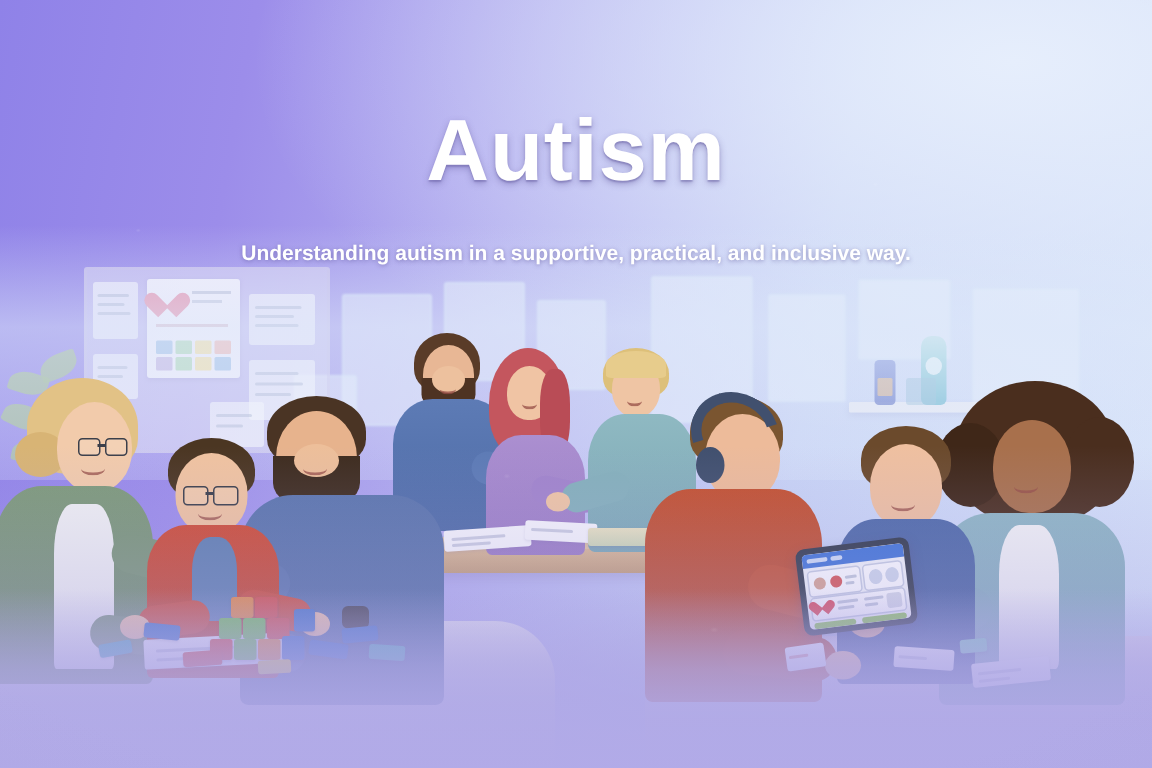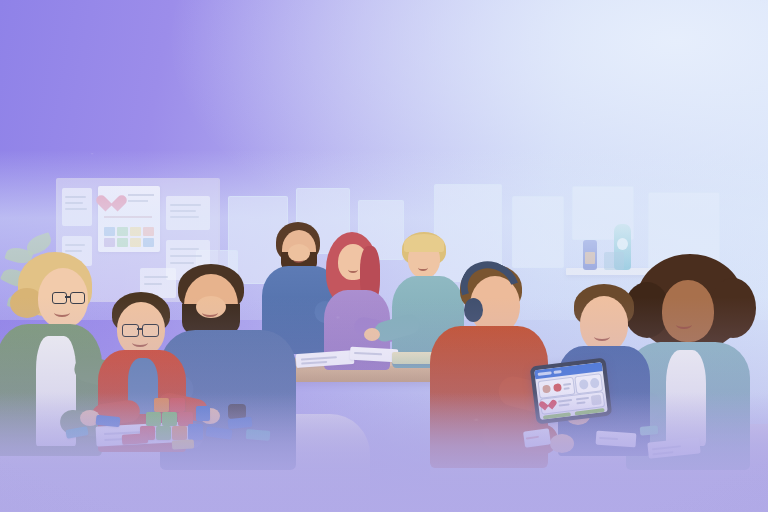--- a/index.html
+++ b/index.html
@@ -465,14 +465,16 @@
   <div class="paper" style="left:648px;top:440px;width:52px;height:16px;transform:rotate(-6deg);">
     <span class="pln" style="top:6px;width:56%;"></span>
     <span class="pln" style="top:11px;width:40%;"></span>
   </div>
 
   <div class="bg-bottom-wash"></div>
   <div class="fg-fade"></div>
   <div class="paint-grain"></div>
   <div class="vignette"></div>
 
+  <div class="hero-title">Autism</div>
+  <div class="hero-sub">Understanding autism in a supportive, practical, and inclusive way.</div>
 
 </div>
 
 </body></html>

